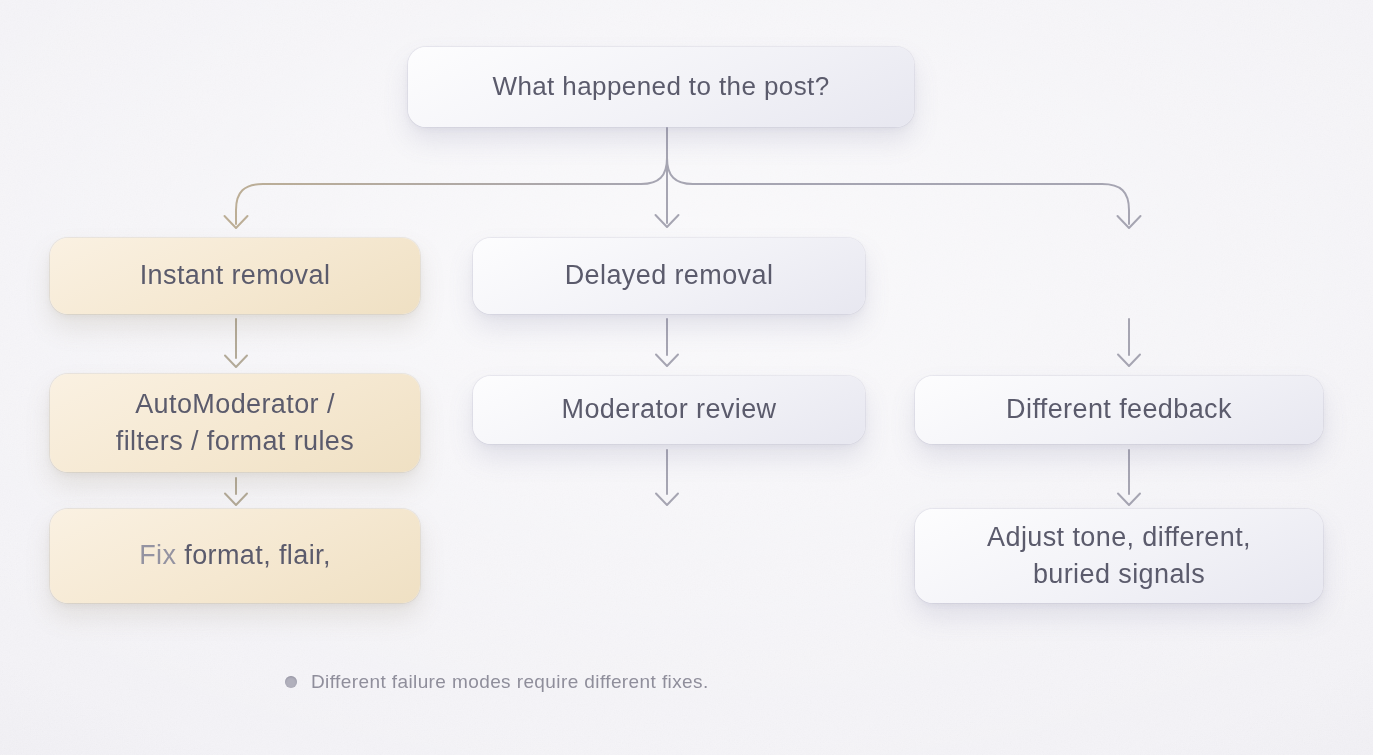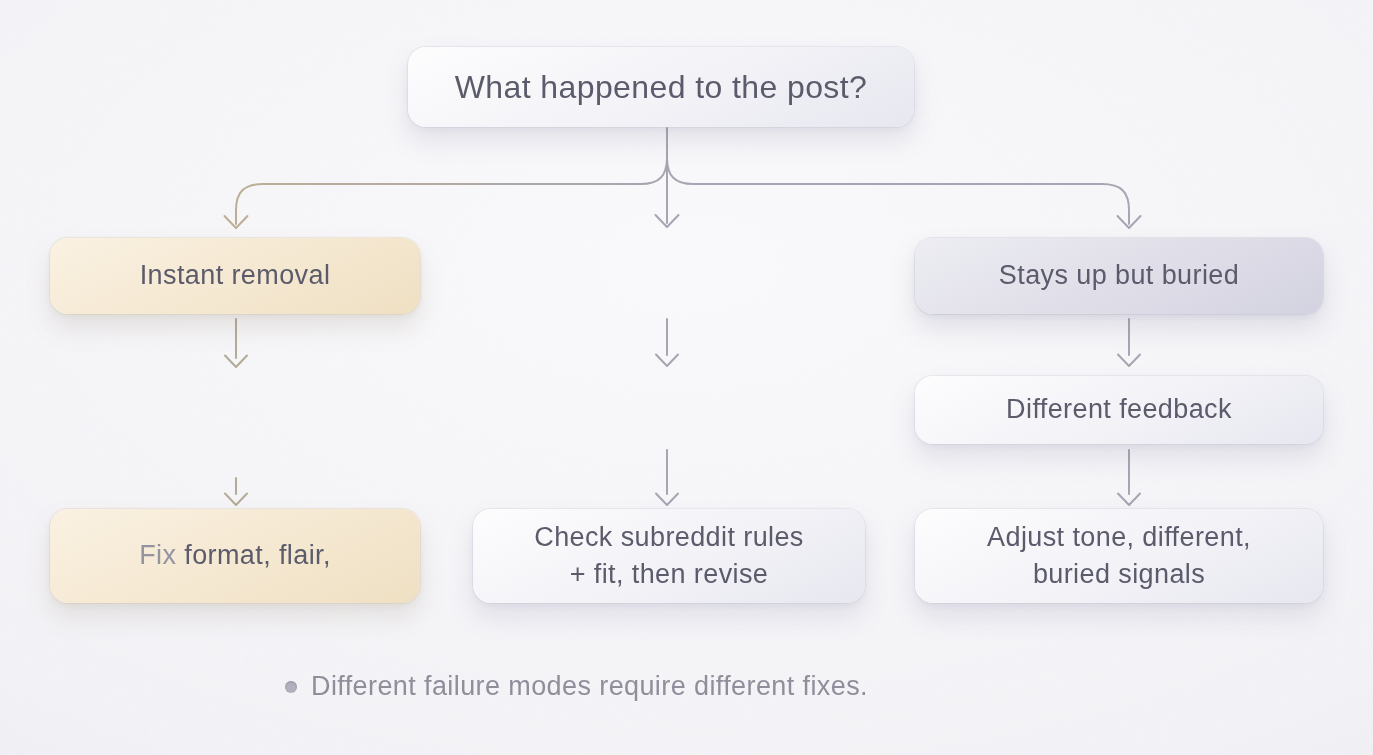--- a/index.html
+++ b/index.html
@@ -26,25 +26,25 @@
   }
   .cream{
     background:linear-gradient(155deg,#faf1e2 0%,#f5e8d1 55%,#efe0c3 100%);
     box-shadow:0 0 0 1px rgba(190,165,120,.18), 0 14px 26px rgba(125,112,88,.15), 0 3px 6px rgba(125,112,88,.07);
     text-align:center;
   }
   .lav{
     background:linear-gradient(155deg,#ededf3 0%,#e0dfe9 50%,#d3d2e0 100%);
     box-shadow:0 0 0 1px rgba(140,140,170,.16), 0 14px 26px rgba(105,105,140,.17), 0 3px 6px rgba(105,105,140,.08);
   }
-  .top-box{font-size:32px;}
+  .top-box{font-size:26px;}
   .light{color:#9493a1;}
   .footer{
     position:absolute;left:285px;top:671px;display:flex;align-items:center;gap:14px;
-    font-size:27px;letter-spacing:.4px;color:#8f8e9b;
+    font-size:19px;letter-spacing:.4px;color:#8f8e9b;
   }
   .dot{width:12px;height:12px;border-radius:50%;background:#b1b0bc;box-shadow:inset 0 1px 2px rgba(90,90,110,.35);}
 </style>
 </head>
 <body>
 
 <div class="canvas">
 
   <svg class="texture" width="1373" height="755" aria-hidden="true">
     <filter id="paperNoise">
@@ -103,34 +103,37 @@
     </g>
   </svg>
 
   <div class="box pale top-box" style="left:408px;top:47px;width:506px;height:80px">
     <span class="line">What happened to the post?</span>
   </div>
 
   <div class="box cream" style="left:50px;top:238px;width:370px;height:76px">
     <span class="line">Instant removal</span>
   </div>
-  <div class="box lav" style="left:915px;top:238px;width:408px;height:76px">
-    <span class="line">Stays up but buried</span>
+  <div class="box pale" style="left:473px;top:238px;width:392px;height:76px">
+    <span class="line">Delayed removal</span>
   </div>
 
+  <div class="box cream" style="left:50px;top:374px;width:370px;height:98px">
+    <span class="line">AutoModerator /</span>
+    <span class="line">filters / format rules</span>
+  </div>
+  <div class="box pale" style="left:473px;top:376px;width:392px;height:68px">
+    <span class="line">Moderator review</span>
+  </div>
   <div class="box pale" style="left:915px;top:376px;width:408px;height:68px">
     <span class="line">Different feedback</span>
   </div>
 
   <div class="box cream" style="left:50px;top:509px;width:370px;height:94px">
     <span class="line"><span class="light">Fix</span><span> format, flair,</span></span>
-  </div>
-  <div class="box pale" style="left:473px;top:509px;width:392px;height:94px">
-    <span class="line">Check subreddit rules</span>
-    <span class="line">+ fit, then revise</span>
   </div>
   <div class="box pale" style="left:915px;top:509px;width:408px;height:94px">
     <span class="line">Adjust tone, different,</span>
     <span class="line">buried signals</span>
   </div>
 
   <div class="footer">
     <span class="dot"></span>
     <span>Different failure modes require different fixes.</span>
   </div>

